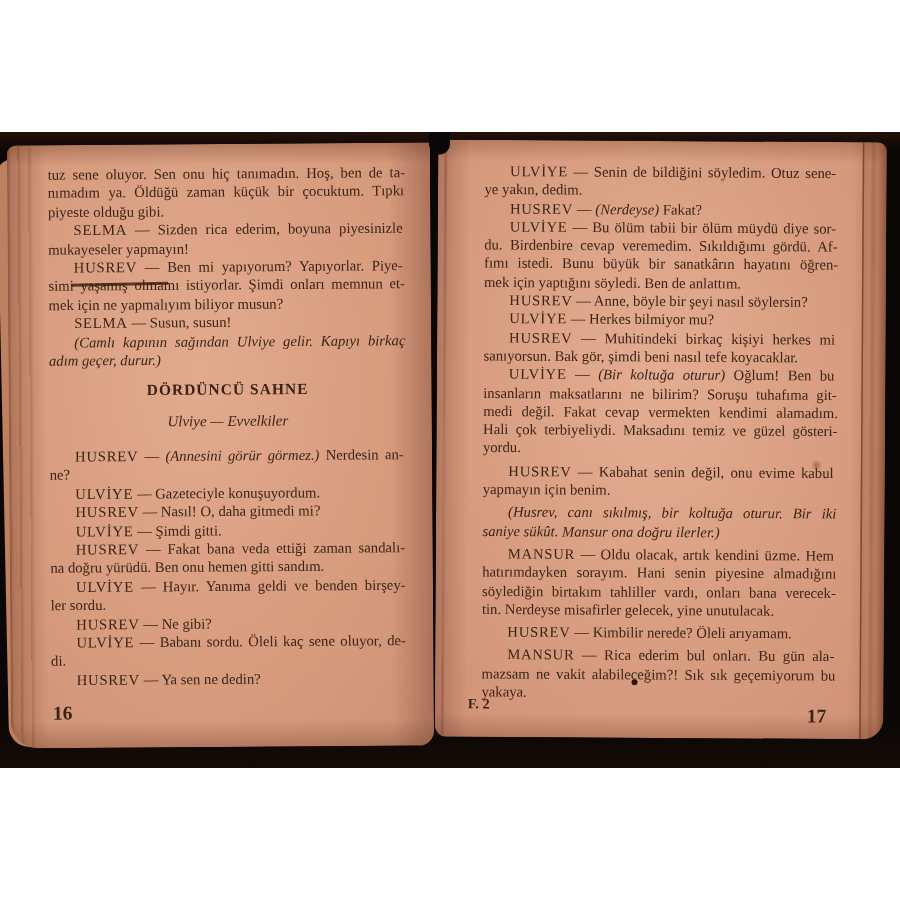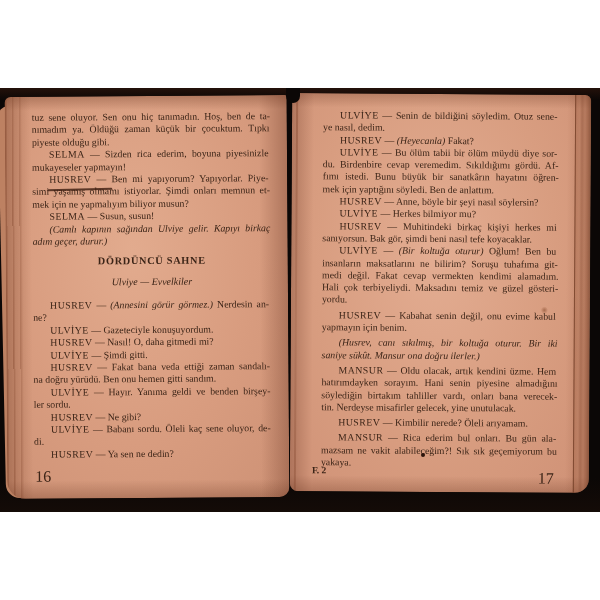--- a/index.html
+++ b/index.html
@@ -83,21 +83,21 @@
   .si{font-style:italic;}
   .heading{
     text-align:center;white-space:normal;font-weight:bold;
     font-size:10.3px;letter-spacing:.7px;margin-top:8px;margin-bottom:8px;
   }
   .subheading{
     text-align:center;white-space:normal;font-style:italic;
     font-size:10px;margin-bottom:11px;
   }
   .page-num{
-    position:absolute;font-weight:normal;font-size:16px;color:#3b2417;
+    position:absolute;font-weight:bold;font-size:13px;color:#3b2417;
   }
   .page-num-left{left:28px;top:371px;}
   .page-num-right{left:248px;top:375px;}
   .footer-mark{
     position:absolute;left:22px;top:372px;
     font-weight:bold;font-size:9.5px;color:#3b2417;
   }
   .ink-mark{
     position:absolute;left:42px;top:92px;width:65px;height:2px;
     background:rgba(55,24,12,.78);border-radius:2px;transform:rotate(-0.8deg);
@@ -149,22 +149,22 @@
       </div>
     <div class="ink-mark"></div>
     <div class="page-num page-num-left">16</div>
   </div>
 
   <div class="page page-right">
     <div class="crease"></div>
     <div class="fore-edge-right"></div>
     <div class="text-col" id="right-col">
         <div class="line ind"><span class="ln" style="word-spacing: 1.29px;"><span class="sb">ULVİYE</span><span> — Senin de bildiğini söyledim. Otuz sene-</span></span></div>
-        <div class="line"><span class="ln"><span>ye nasıl, dedim.</span></span></div>
-        <div class="line ind"><span class="ln"><span class="sb">HUSREV</span><span> — </span><span class="si">(Heyecanla)</span><span> Fakat?</span></span></div>
+        <div class="line"><span class="ln"><span>ye yakın, dedim.</span></span></div>
+        <div class="line ind"><span class="ln"><span class="sb">HUSREV</span><span> — </span><span class="si">(Nerdeyse)</span><span> Fakat?</span></span></div>
         <div class="line ind"><span class="ln" style="word-spacing: 0.89px;"><span class="sb">ULVİYE</span><span> — Bu ölüm tabii bir ölüm müydü diye sor-</span></span></div>
         <div class="line"><span class="ln" style="word-spacing: 2.5px;"><span>du. Birdenbire cevap veremedim. Sıkıldığımı gördü. Af-</span></span></div>
         <div class="line"><span class="ln" style="word-spacing: 3.57px;"><span>fımı istedi. Bunu büyük bir sanatkârın hayatını öğren-</span></span></div>
         <div class="line"><span class="ln"><span>mek için yaptığını söyledi. Ben de anlattım.</span></span></div>
         <div class="line ind"><span class="ln"><span class="sb">HUSREV</span><span> — Anne, böyle bir şeyi nasıl söylersin?</span></span></div>
         <div class="line ind"><span class="ln"><span class="sb">ULVİYE</span><span> — Herkes bilmiyor mu?</span></span></div>
         <div class="line ind"><span class="ln" style="word-spacing: 3.33px;"><span class="sb">HUSREV</span><span> — Muhitindeki birkaç kişiyi herkes mi</span></span></div>
         <div class="line"><span class="ln"><span>sanıyorsun. Bak gör, şimdi beni nasıl tefe koyacaklar.</span></span></div>
         <div class="line ind"><span class="ln" style="word-spacing: 3.14px;"><span class="sb">ULVİYE</span><span> — </span><span class="si">(Bir koltuğa oturur)</span><span> Oğlum! Ben bu</span></span></div>
         <div class="line"><span class="ln" style="word-spacing: 3px;"><span>insanların maksatlarını ne bilirim? Soruşu tuhafıma git-</span></span></div>

